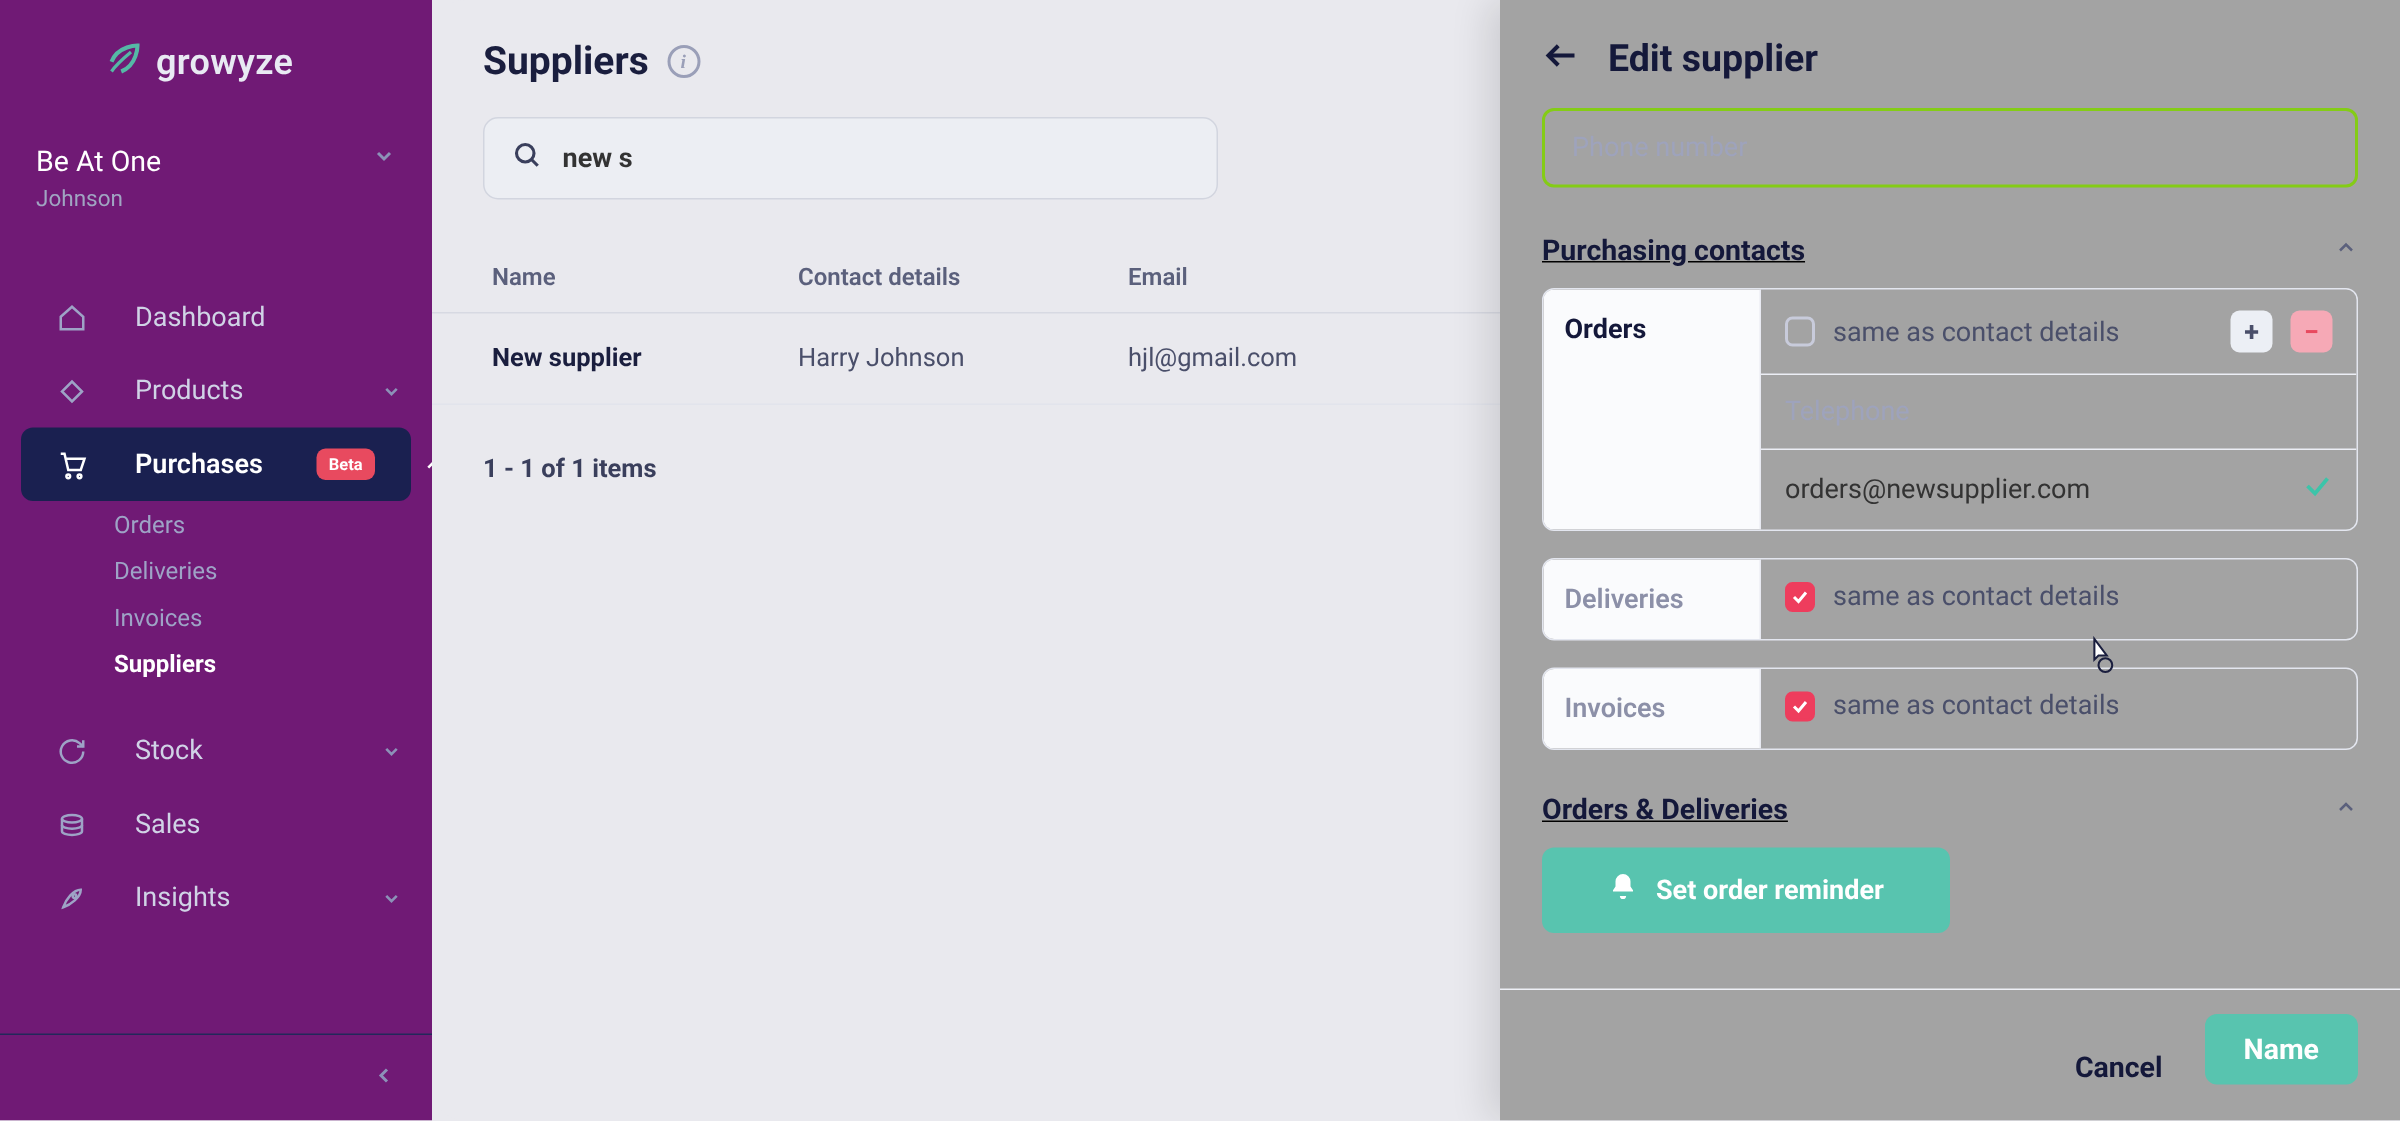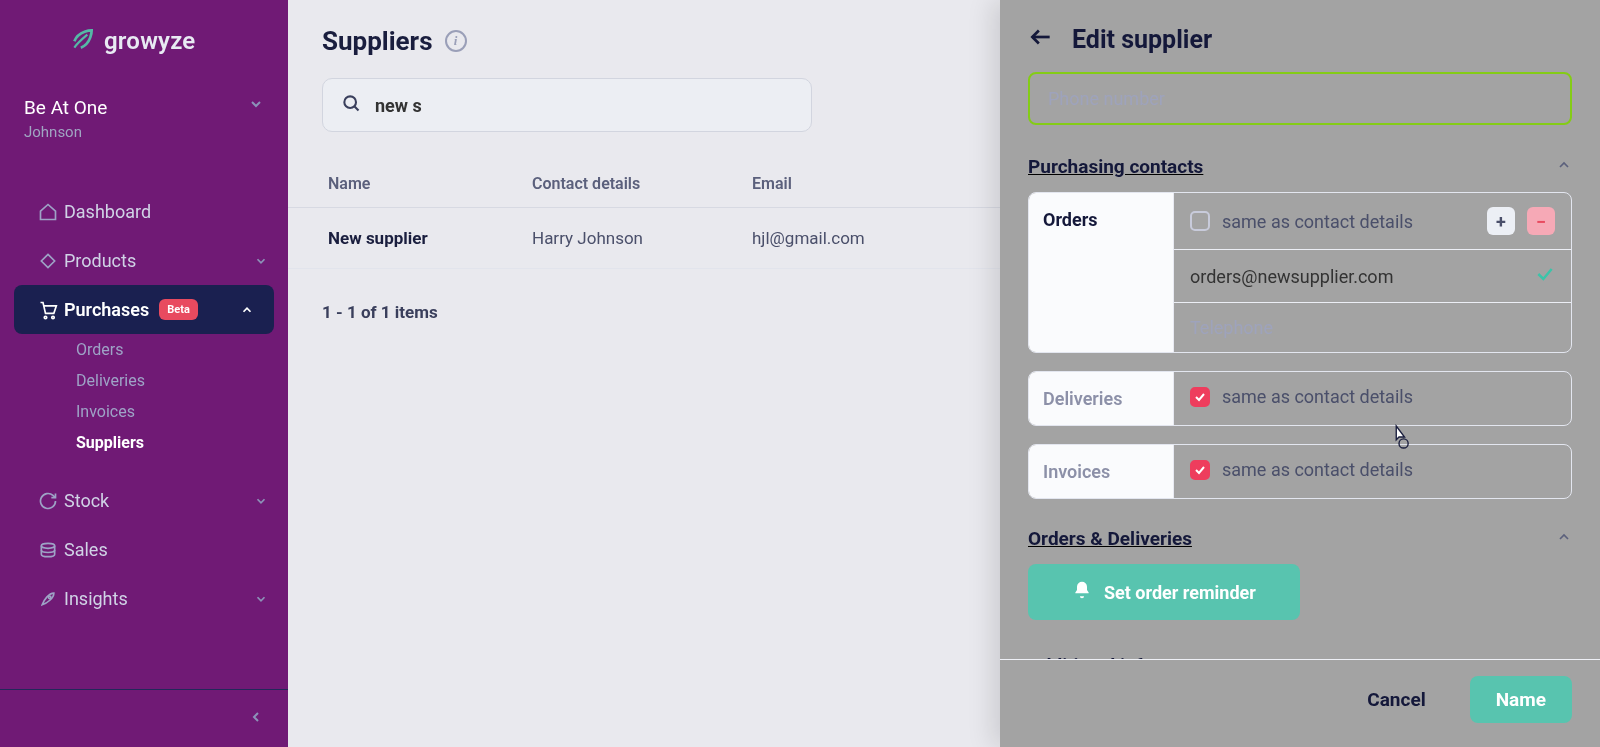--- a/index.html
+++ b/index.html
@@ -7,21 +7,21 @@
   
   
   .sidebar { width: 288px; background: #701a75; color: #fff; display: flex; flex-direction: column; position: relative; }
   .logo { display: flex; align-items: center; gap: 8px; padding: 26px 0 26px 70px; }
   .logo-mark { color: #55b8a6; }
   .logo-text { font-size: 24px; font-weight: 600; color: #e8eaf3; letter-spacing: 0.2px;}
   .org-block { padding: 14px 24px 16px 24px; display:flex; justify-content:space-between; align-items:flex-start; cursor:pointer;}
   .org-name { font-size: 19px; font-weight: 400; color:#fff;}
   .org-loc { font-size: 15px; color: #a0a5c2; margin-top:4px;}
   .nav { padding-top: 30px; flex: 1; }
-  .nav-item { display: flex; align-items: center; gap: 6px; padding: 14px 20px 14px 38px; color: #d0d3e6; font-size: 18px; cursor: pointer; position:relative;}
+  .nav-item { display: flex; align-items: center; gap: 32px; padding: 14px 20px 14px 38px; color: #d0d3e6; font-size: 18px; cursor: pointer; position:relative;}
   .nav-item.active-parent { background:#1a2050; border-radius:8px; margin:0 14px;}
   .nav-item.active-parent .nav-label { color:#fff; font-weight:600;}
   .nav-item .chevron { margin-left:auto; color:#8c92b8; display:flex;}
   .nav-icon { width:20px; display:flex; justify-content:center; color:#9ea3c6;}
   .nav-sub { padding: 6px 0 6px 76px; font-size: 16px; color:#9ea3c6; cursor:pointer;}
   .nav-sub.active { color:#fff; font-weight:700;}
   .beta { background:#e84a5f; color:#fff; font-size:11px; font-weight:700; padding:4px 8px; border-radius:6px; margin-left:4px;}
   .sidebar-bar { position:absolute; bottom:0; left:0; right:0; height:58px; border-top:1px solid #22285a; display:flex; align-items:center; justify-content:flex-end; padding-right:24px; cursor:pointer; color:#8c92b8;}
   .nav-item.active-parent { padding-left:24px; }
   
@@ -66,21 +66,21 @@
   .checkbox { width:20px; height:20px; border:2px solid #c8cbdb; border-radius:5px; display:inline-flex; align-items:center; justify-content:center; flex:none; cursor:pointer;}
   .checkbox.checked { background:#ee3d5d; border-color:#ee3d5d; color:#fff;}
   .pc-line-text { flex:1;}
   .pill { width:28px; height:28px; border-radius:6px; display:flex; align-items:center; justify-content:center; font-size:18px; font-weight:700; cursor:pointer;}
   .pill.add { background:#eceff5; color:#4a4f6a;}
   .pill.remove { background:#f6a9b6; color:#e84a5f;}
   .pc-input-line input { border:none; outline:none; width:100%; font-size:18px; background:transparent; color:#333;}
   .pc-input-line input::placeholder { color:#9ea3bc;}
   .check-mark { color:#3cc4a9; }
   .reminder-btn { background:#58c4af; color:#fff; border:none; border-radius:8px; padding:16px 44px; font-size:18px; font-weight:700; display:flex; align-items:center; gap:12px; cursor:pointer;}
-  .drawer-foot { display:flex; justify-content:flex-end; align-items:center; gap:44px; padding:16px 28px 24px 28px; border-top:1px solid #eef0f6;}
+  .drawer-foot { display:flex; justify-content:flex-end; align-items:flex-end; gap:28px; padding:16px 28px 24px 28px; border-top:1px solid #eef0f6;}
   .btn-cancel { font-size:19px; font-weight:700; color:#14183a; background:none; border:none; cursor:pointer;}
   .btn-save { font-size:19px; font-weight:700; color:#fff; background:#58c4af; border:none; border-radius:8px; padding:12px 26px; cursor:pointer;}
   .cursor { position:absolute; pointer-events:none;}
 </style>
 </head>
 <body>
 
 <aside class="sidebar">
   <div class="logo">
     <span class="logo-mark">
@@ -262,29 +262,29 @@
       <div class="pc-row expanded">
         <div class="pc-label">Orders</div>
         <div class="pc-body">
           <div class="pc-line">
             <span class="checkbox"></span>
             <span class="pc-line-text">same as contact details</span>
             <span class="pill add">+</span>
             <span class="pill remove">−</span>
           </div>
           <div class="pc-line bordered pc-input-line">
+            <input placeholder="Telephone" style="">
+          </div>
+          <div class="pc-line bordered pc-input-line">
             <input value="orders@newsupplier.com" style="">
             <span class="check-mark">
               <svg width="20" height="20" viewBox="0 0 24 24" fill="none" stroke="currentColor" stroke-width="3">
                   <polyline points="4 12 10 18 20 6"></polyline>
                 </svg>
             </span>
-          </div>
-          <div class="pc-line bordered pc-input-line">
-            <input placeholder="Telephone" style="">
           </div>
         </div>
       </div>
 
       <div class="pc-row">
         <div class="pc-label muted">Deliveries</div>
         <div class="pc-body">
           <div class="pc-line">
             <span class="checkbox checked">
               <svg width="12" height="12" viewBox="0 0 24 24" fill="none" stroke="currentColor" stroke-width="4">

